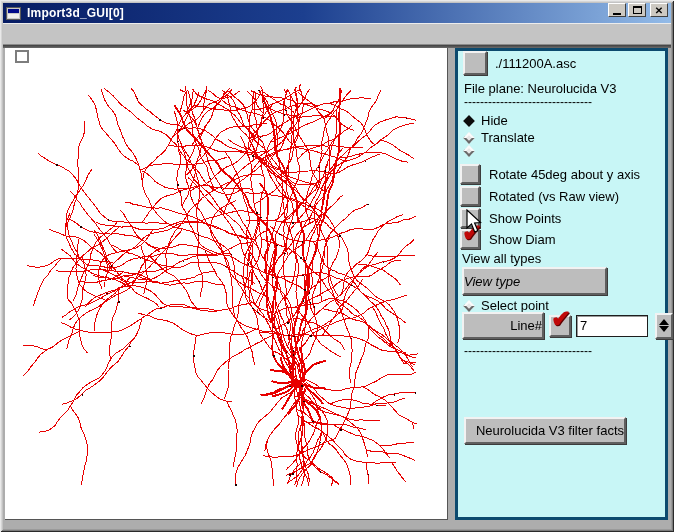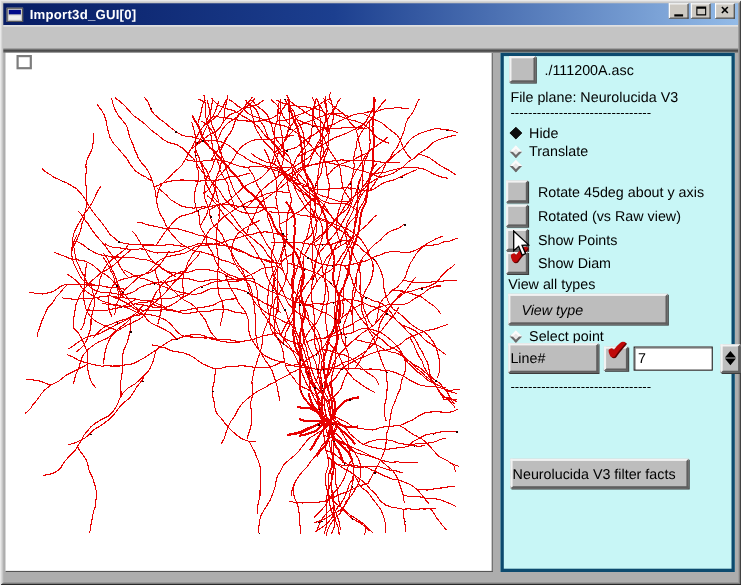--- a/index.html
+++ b/index.html
@@ -38,22 +38,22 @@
   .canvas { position:absolute; left:5px; top:48px; width:443px; height:472px; background:#ffffff;
     border-right:1px solid #555; border-bottom:1px solid #555; }
   .graphbox { position:absolute; left:10px; top:2px; width:14px; height:13px; background:#fff; border:2px solid #7d7d7d; }
   .panel { position:absolute; left:455px; top:48px; width:213px; height:472px;
     border:3px solid #0c4a6e; background:#c8f6f6; }
   .prow { position:absolute; left:2px; display:flex; align-items:center; }
   .plabel { font-size:13px; color:#000; white-space:nowrap; }
   .sep { font-size:12px; letter-spacing:0px; color:#000; }
   .btn3d { background:#bdbdbd; border:2px solid; border-color:#f2f2f2 #5f5f5f #5f5f5f #f2f2f2;
     box-shadow:1px 1px 0 #3c3c3c; color:#000; font-size:13px; display:flex; align-items:center; }
-  .btn-center { justify-content:flex-start; }
-  .btn-left { padding-left:10px; }
+  .btn-center { justify-content:flex-end; }
+  .btn-left { }
   .italic { font-style:italic; }
   .sqbtn { width:20px; height:20px; position:relative; }
   .filebtn { width:24px; height:24px; }
   .diamond { width:8px; height:8px; margin:0 8px 0 5px; background:#e8e8e8; border:2px solid;
     border-color:#fbfbfb #6a6a6a #6a6a6a #fbfbfb; transform:rotate(45deg); flex:none; }
   .diamond.sel { background:#0d0d0d; border-color:#0d0d0d; }
   .ck { display:none; position:absolute; left:0px; top:-10px; font-size:24px; font-weight:bold;
     color:#c00808; text-shadow:1px 1px 0 #5e0000; line-height:1; z-index:3; pointer-events:none; }
   .ck.on { display:block; }
   .field { width:72px; height:22px; background:#fff; border:1px solid #1d1d1d;

